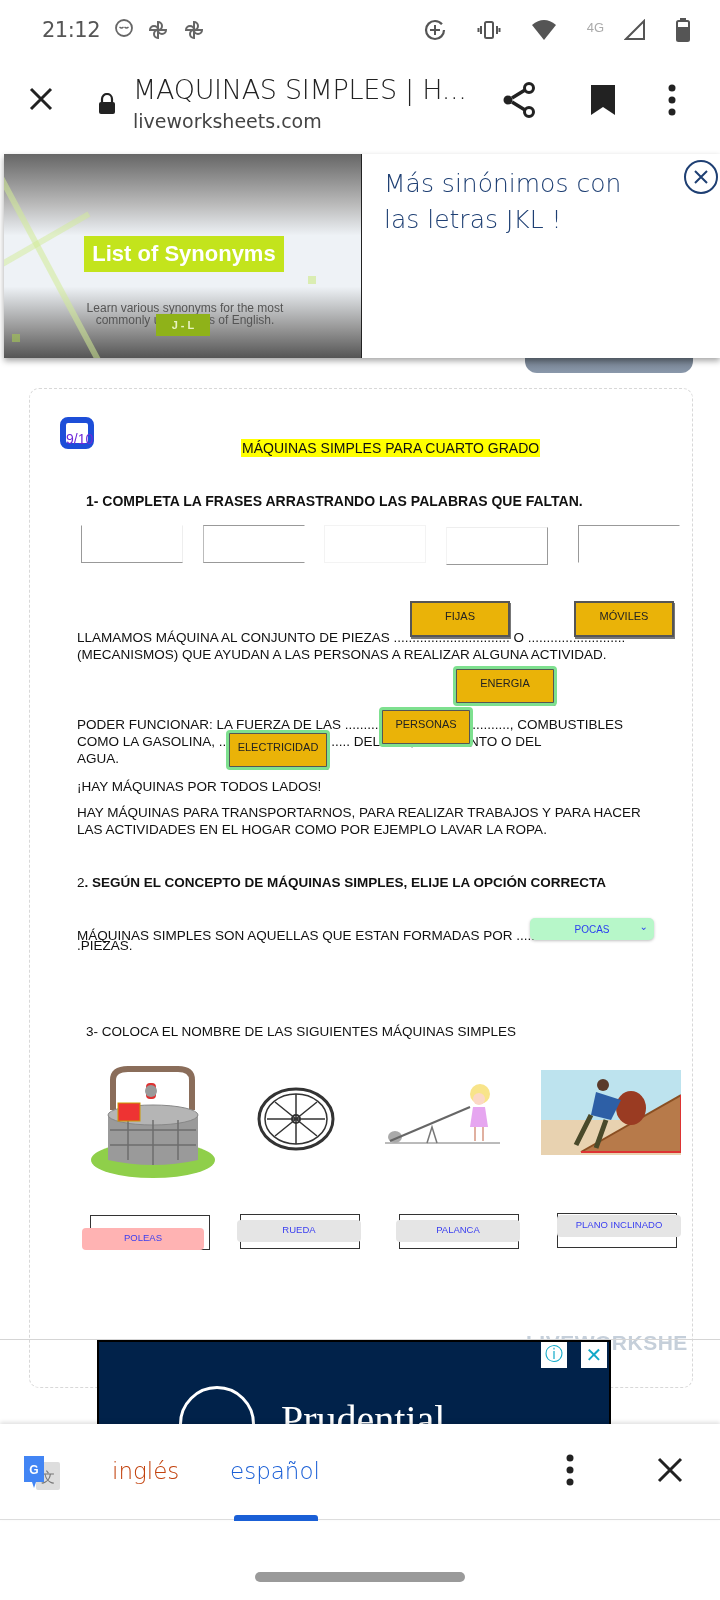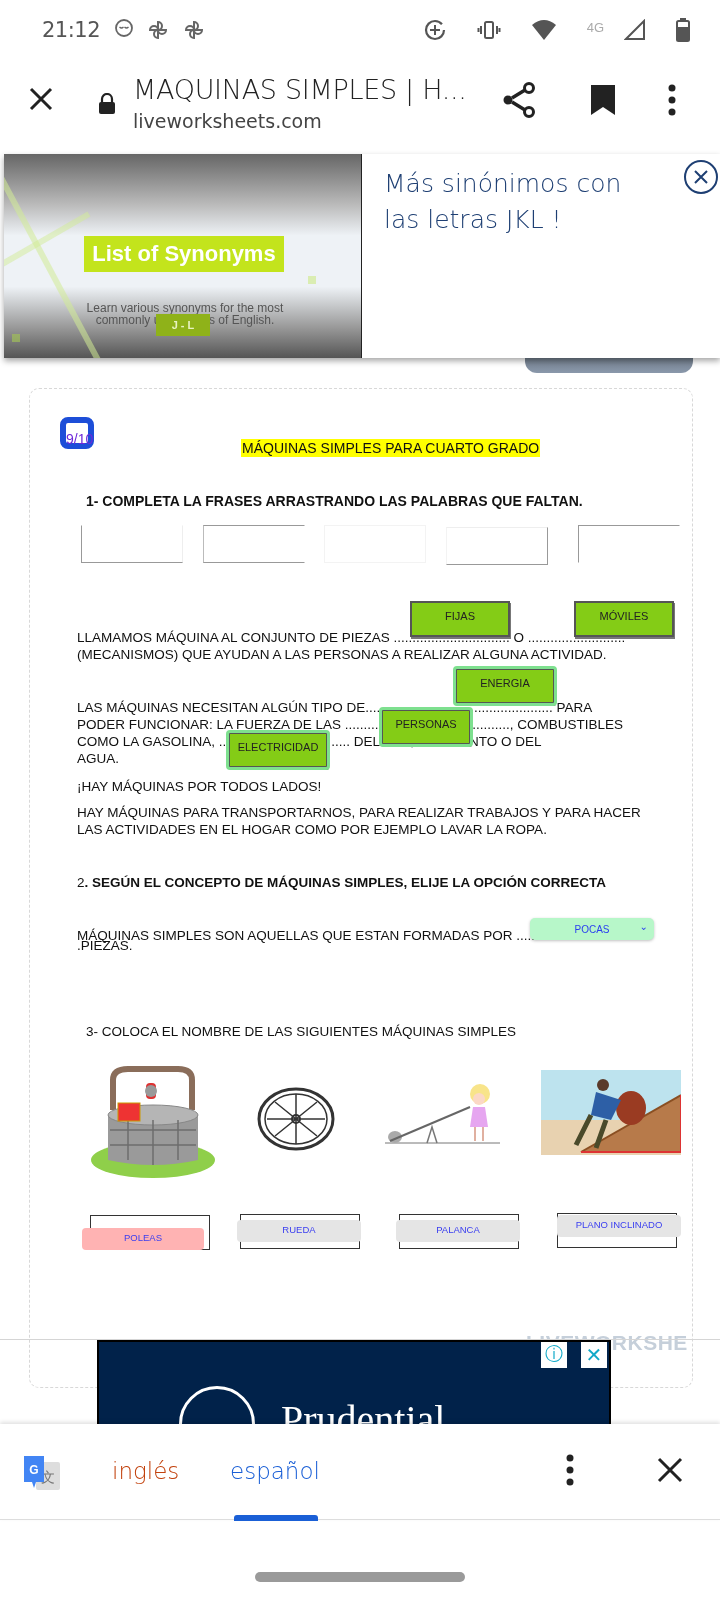--- a/index.html
+++ b/index.html
@@ -47,21 +47,21 @@
   .score { position: absolute; left: 30px; top: 28px; width: 34px; height: 32px; border: 6px solid #1d4ed8; border-radius: 8px; color: #6d28d9; font-size: 14px; text-align: center; line-height: 32px; }
   .ws-title { position: absolute; left: 211px; top: 50px; background: #ffff00; font-size: 14px; padding: 1px 1px; color: #111; }
   .txt { position: absolute; font-size: 13.5px; color: #111; line-height: 17px; white-space: nowrap; }
   .bold { font-weight: bold; }
   .dropbox { position: absolute; width: 102px; height: 38px; border: 1px solid #999; background: #fff; }
   .dropbox.tl { border-top-color: #fff; border-right-color: #eee; }
   .dropbox.t { border-left-color: #bbb; border-right-color: #fff; }
   .dropbox.faint { border-color: #f3f3f3; }
   .dropbox.r { border-left-color: #f3f3f3; border-top-color: #eee; }
   .dropbox.lr { border-right-color: #fff; border-bottom-color: #fff; }
-  .chip { position: absolute; height: 36px; background: #84cc16; border: 2px solid #555; box-shadow: 1px 2px 0 #777; font-size: 11px; text-align: center; line-height: 26px; color: #222; }
+  .chip { position: absolute; height: 36px; background: #eab308; border: 2px solid #555; box-shadow: 1px 2px 0 #777; font-size: 11px; text-align: center; line-height: 26px; color: #222; }
   .chip.ok { outline: 3px solid #7ee08f; outline-offset: -1px; border-radius: 2px; }
   .select { position: absolute; left: 500px; top: 529px; width: 124px; height: 22px; background: #b7f7c9; border-radius: 5px; box-shadow: 0 1px 3px rgba(0,0,0,0.25); color: #2a3ef0; font-size: 10px; display: flex; align-items: center; justify-content: center; }
   .select .chev { position: absolute; right: 6px; top: 3px; font-size: 10px; color: #2a3ef0; }
   .pic { position: absolute; }
   .answer-box { position: absolute; width: 120px; height: 35px; border: 1.5px solid #333; background: #fff; }
   .answer-fill { position: absolute; height: 22px; border-radius: 4px; font-size: 9.5px; color: #3a3ef0; text-align: center; line-height: 20px; }
   .fill-bad { background: #ffb3b3; }
   .fill-ok { background: #e5e5e5; }
   .lw-logo { position: absolute; left: 482px; top: 942px; font-size: 21px; font-weight: bold; color: #c5cfda; letter-spacing: 0.5px; }
   .lw-logo .sq1 { display: inline-block; width: 6px; height: 10px; background: #8fd14f; }
@@ -192,21 +192,20 @@
 
     <div class="dropbox tl" style="left:51px;top:136px;"></div>
     <div class="dropbox t" style="left:173px;top:136px;"></div>
     <div class="dropbox faint" style="left:294px;top:136px;"></div>
     <div class="dropbox r" style="left:416px;top:138px;"></div>
     <div class="dropbox lr" style="left:548px;top:136px;"></div>
 
     <div class="txt" style="left:47px;top:240px;">LLAMAMOS MÁQUINA AL CONJUNTO DE PIEZAS ............................... O ..........................</div>
     <div class="txt" style="left:47px;top:257px;">(MECANISMOS) QUE AYUDAN A LAS PERSONAS A REALIZAR ALGUNA ACTIVIDAD.</div>
 
-    <div class="txt" style="left:47px;top:310px;">LAS MÁQUINAS NECESITAN ALGÚN TIPO DE.................................................. PARA</div>
     <div class="txt" style="left:47px;top:327px;">PODER FUNCIONAR: LA FUERZA DE LAS ............................................, COMBUSTIBLES</div>
     <div class="txt" style="left:47px;top:344px;">COMO LA GASOLINA, ................................... DEL SOL, DEL VIENTO O DEL</div>
     <div class="txt" style="left:47px;top:361px;">AGUA.</div>
 
     <div class="chip" style="left:380px;top:212px;width:100px;">FIJAS</div>
     <div class="chip" style="left:544px;top:212px;width:100px;">MÓVILES</div>
     <div class="chip ok" style="left:425px;top:279px;width:100px;">ENERGIA</div>
     <div class="chip ok" style="left:351px;top:320px;width:90px;">PERSONAS</div>
     <div class="chip ok" style="left:198px;top:343px;width:100px;">ELECTRICIDAD</div>
 

